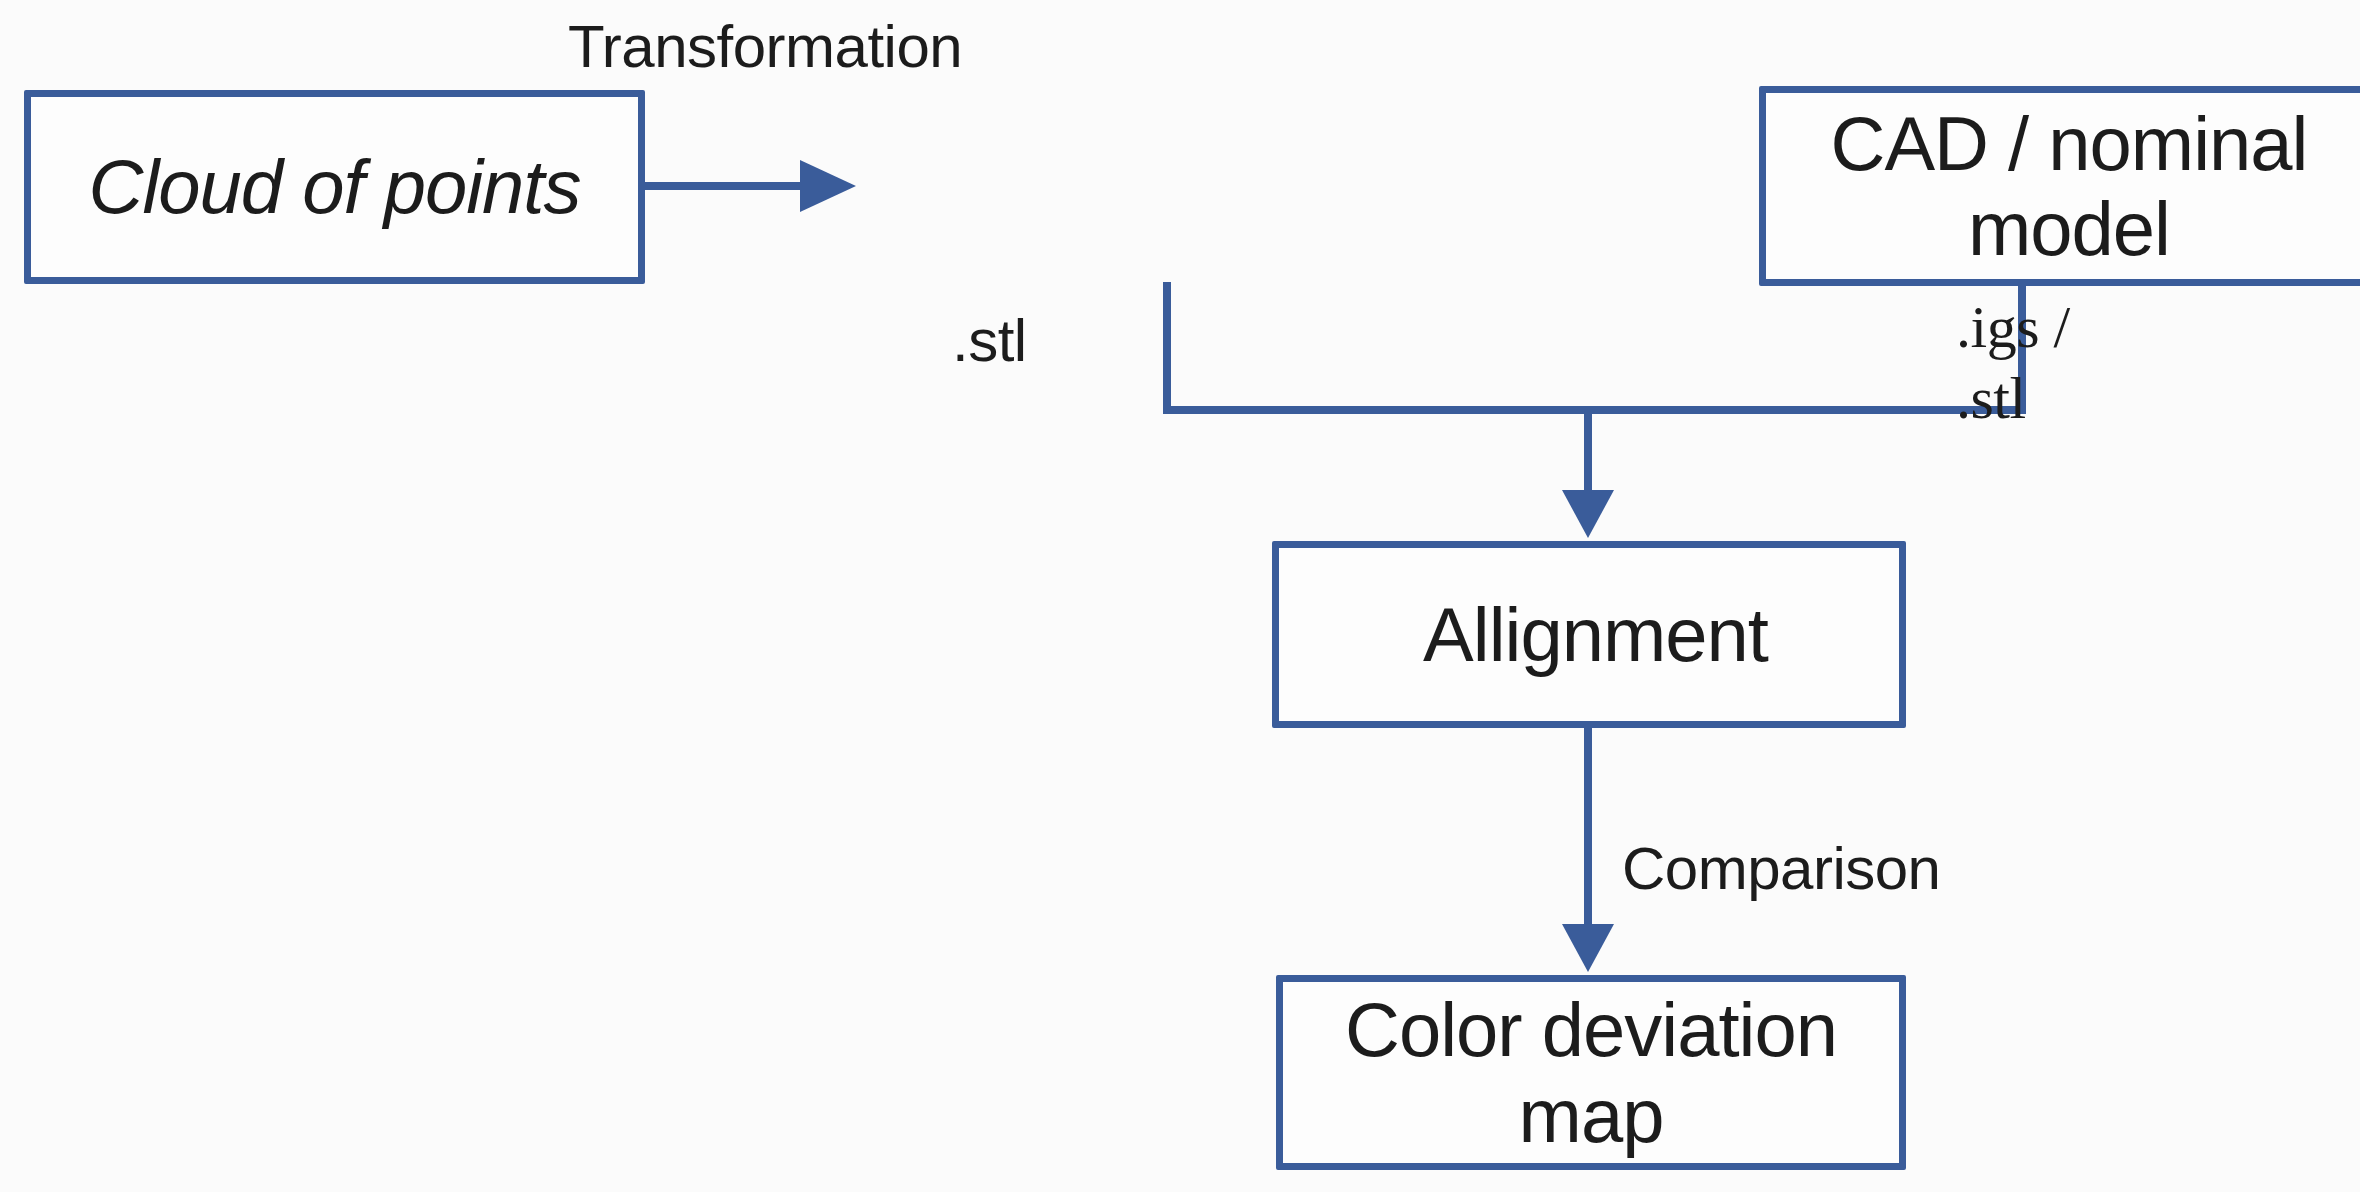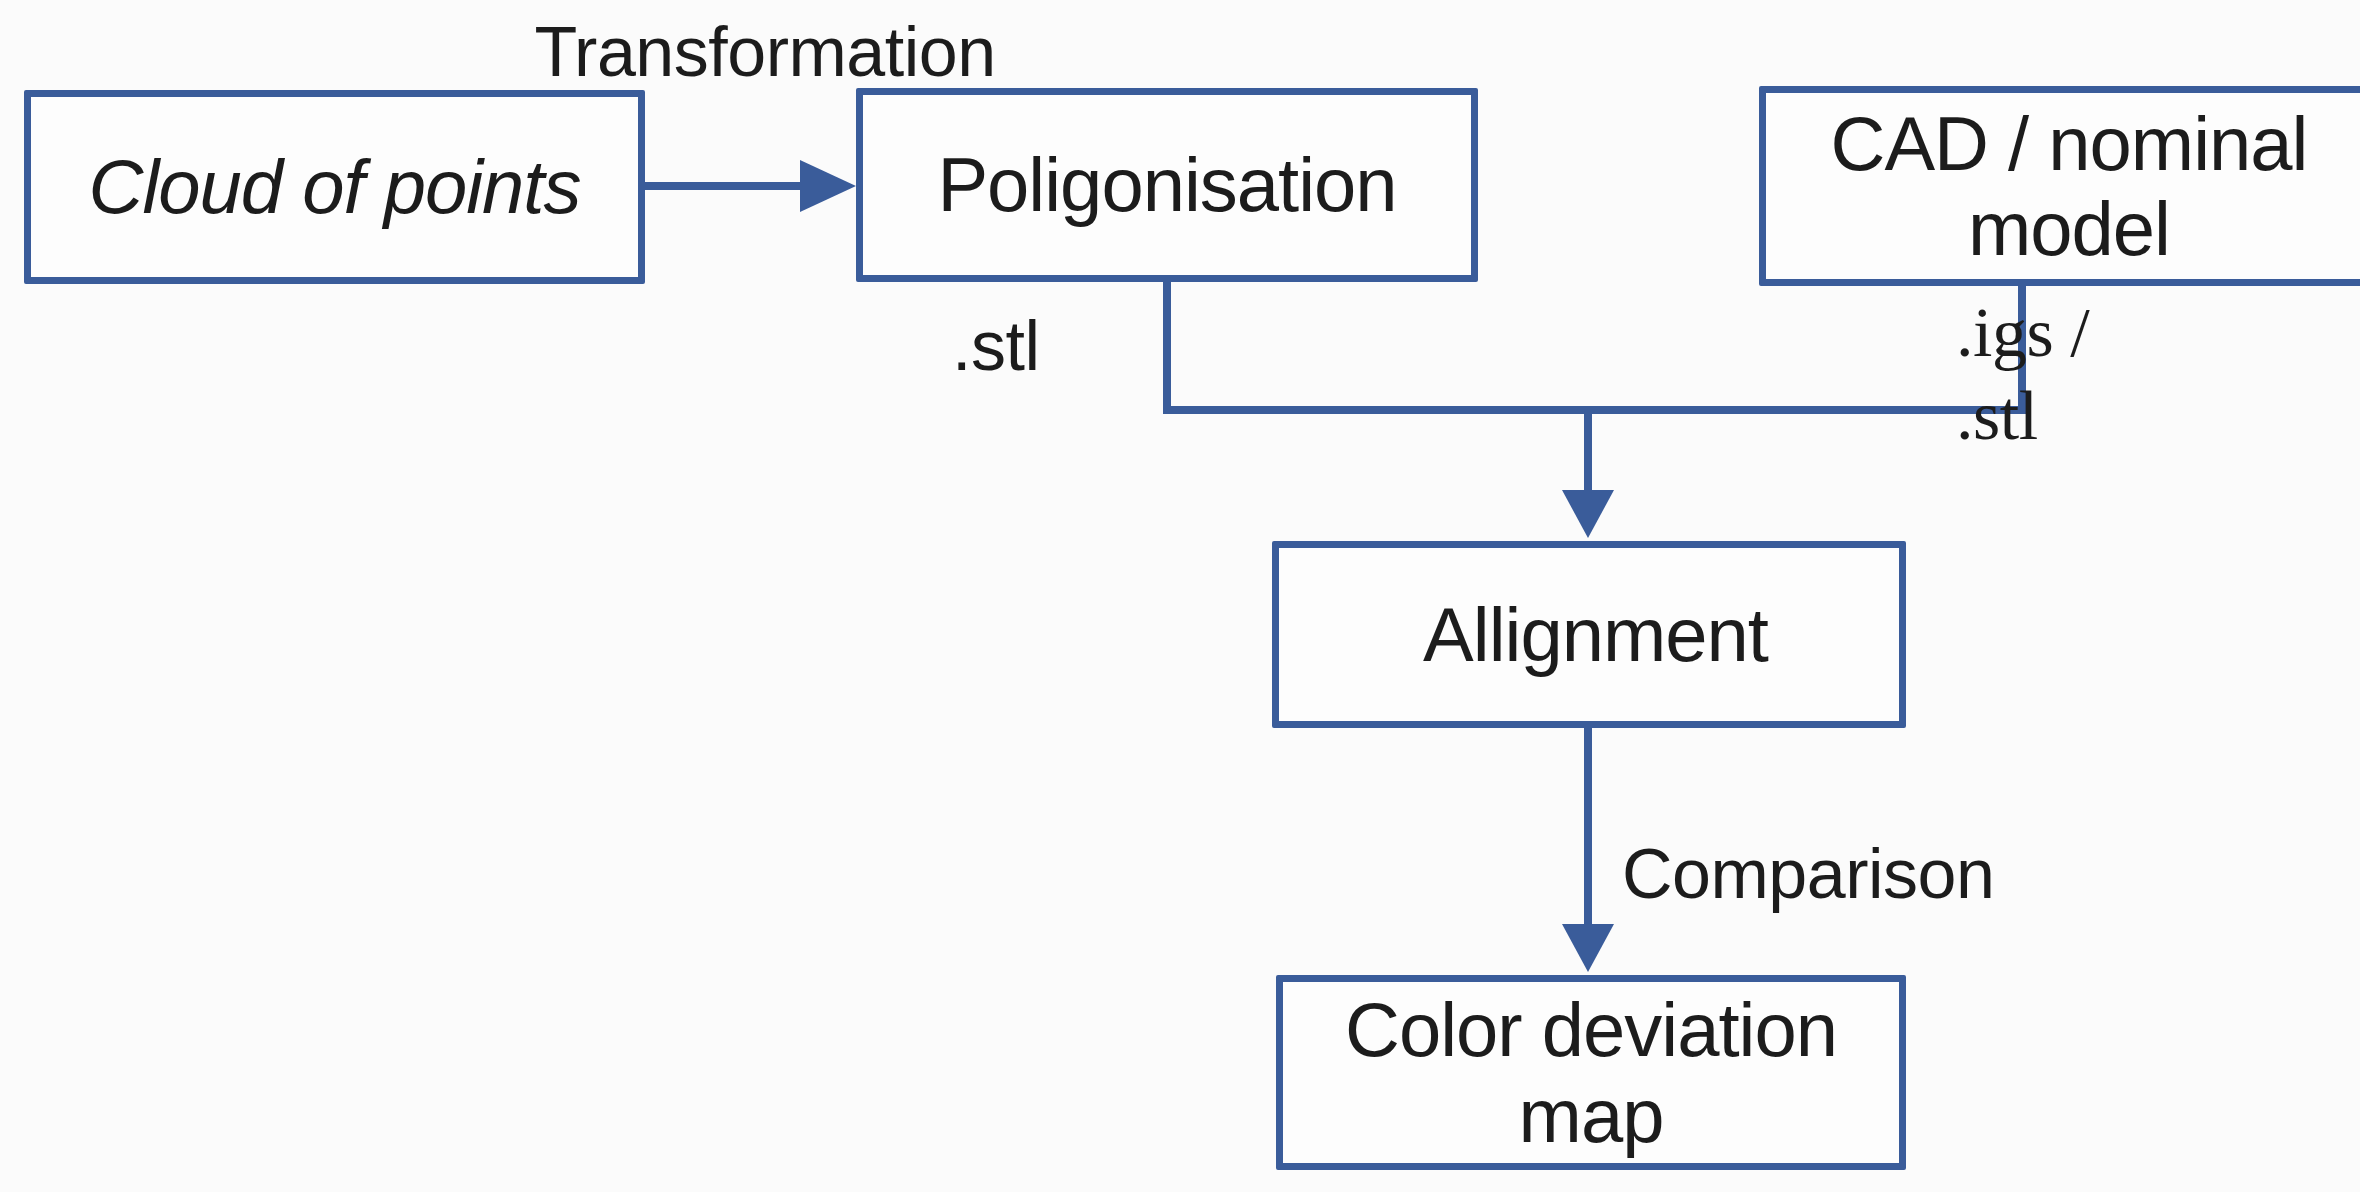--- a/index.html
+++ b/index.html
@@ -34,21 +34,21 @@
     text-align: center;
   }
   .node .label {
     font-size: 76px;
     line-height: 1.12;
     letter-spacing: -1px;
     color: #1c1c1c;
   }
   .edge-label {
     position: absolute;
-    font-size: 70px;
+    font-size: 60px;
     letter-spacing: -0.5px;
     color: #1c1c1c;
     white-space: pre-line;
   }
   .centered {
     text-align: center;
   }
   
   #node-cloud      { left: 24px;   top: 90px;  width: 621px; height: 194px; font-style: italic; }
   #node-polig      { left: 856px;  top: 88px;  width: 622px; height: 194px; }
@@ -88,23 +88,20 @@
     <g>
       <line x1="1588" y1="728" x2="1588" y2="930" stroke="#3a5c9a" stroke-width="8"></line>
       <polygon points="1588,972 1562,924 1614,924" fill="#3a5c9a"></polygon>
     </g>
   </svg>
 
   <div class="node" id="node-cloud">
     <span class="label">Cloud of points</span>
   </div>
 
-  <div class="node" id="node-polig">
-    <span class="label">Poligonisation</span>
-  </div>
 
   <div class="node" id="node-cad">
     <span class="label">CAD / nominal model</span>
   </div>
 
   <div class="node" id="node-allign">
     <span class="label">Allignment</span>
   </div>
 
   <div class="node" id="node-colormap">

